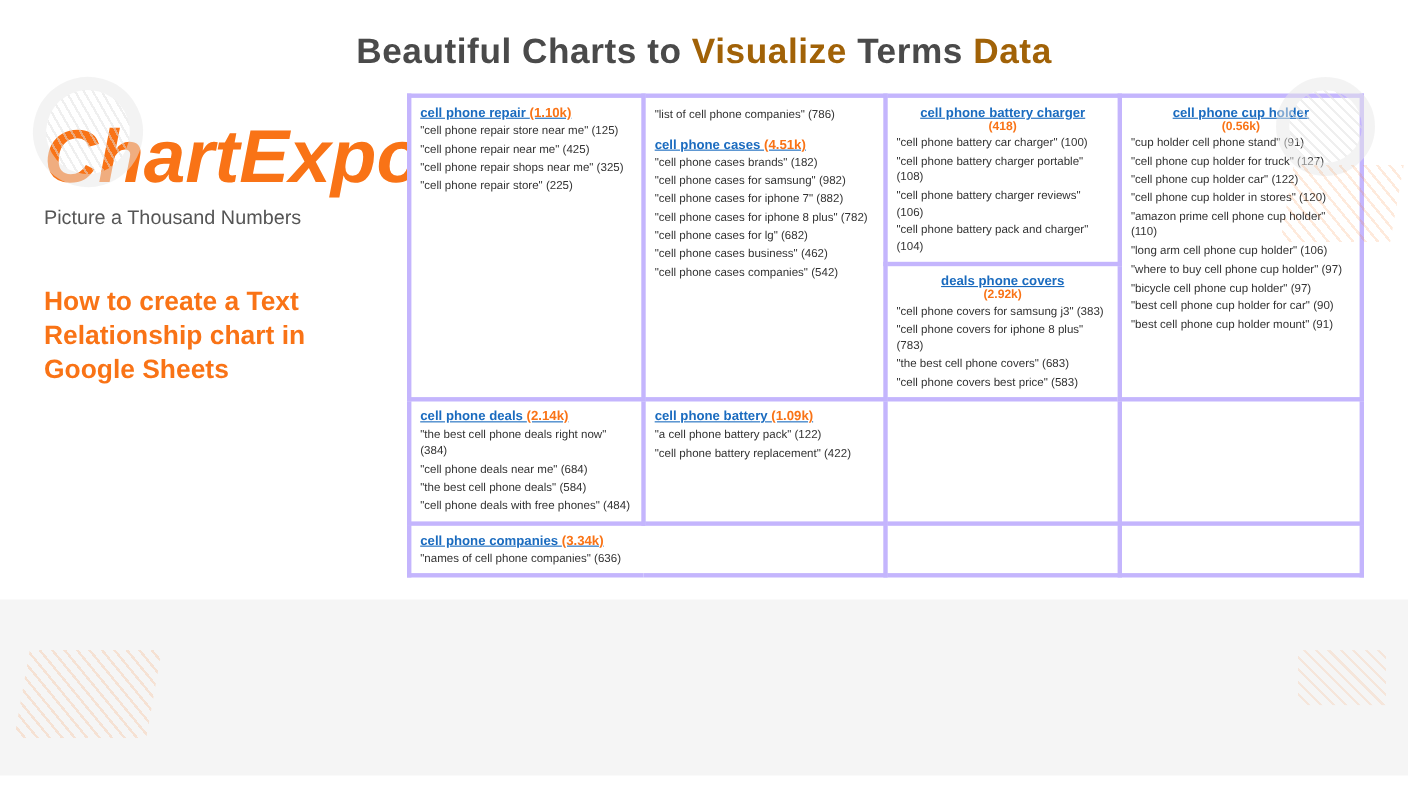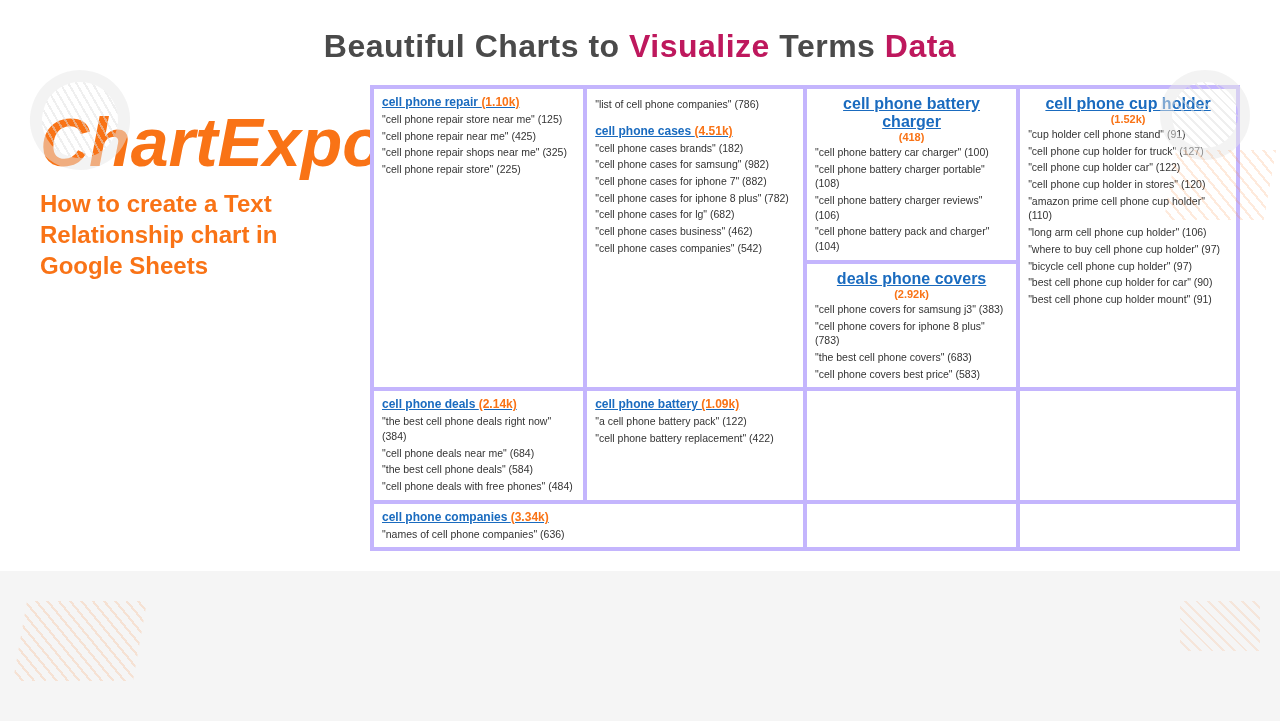--- a/index.html
+++ b/index.html
@@ -103,21 +103,21 @@
       text-align: center;
       padding: 28px 0 10px;
     }
     .header h1 {
       font-size: 32px;
       font-weight: 600;
       color: #4a4a4a;
       letter-spacing: 0.5px;
     }
     .header h1 .highlight {
-      color: #be185d;
+      color: #a16207;
       font-weight: 800;
     }
 
     
     .main-content {
       display: flex;
       flex-direction: row;
       padding: 10px 40px 20px 40px;
       gap: 30px;
       align-items: flex-start;
@@ -202,21 +202,21 @@
 
     
     .right-parent {
       background: #fff;
       text-align: center;
     }
     .right-parent-link {
       color: #1a6bbf;
       text-decoration: underline;
       font-weight: 700;
-      font-size: 16px;
+      font-size: 12px;
       cursor: pointer;
     }
     .right-parent-value {
       color: #f97316;
       font-weight: 700;
       display: block;
     }
     .right-child {
       color: #333;
       font-size: 10.5px;
@@ -244,20 +244,21 @@
 <div class="header">
   <h1>
     <span>Beautiful Charts to </span><span class="highlight">Visualize</span><span> Terms </span><span class="highlight">Data</span>
   </h1>
 </div>
 
 <div class="main-content">
 
   <div class="left-panel">
     <div class="brand-title">ChartExpo</div>
+    <div class="brand-subtitle">Picture a Thousand Numbers</div>
     <div class="blog-title">How to create a Text Relationship chart in Google Sheets</div>
   </div>
 
   <div class="chart-area">
 
     <table class="tree-table">
       <tbody>
 
         <tr>
 
@@ -286,21 +287,21 @@
             <a class="right-parent-link">cell phone battery charger</a>
             <span class="right-parent-value">(418)</span>
             <span class="right-child">"cell phone battery car charger" (100)</span>
             <span class="right-child">"cell phone battery charger portable" (108)</span>
             <span class="right-child">"cell phone battery charger reviews" (106)</span>
             <span class="right-child">"cell phone battery pack and charger" (104)</span>
           </td>
 
           <td class="right-parent" rowspan="2" style="width:165px;">
             <a class="right-parent-link">cell phone cup holder</a>
-            <span class="right-parent-value">(1.52k)</span>
+            <span class="right-parent-value">(0.56k)</span>
             <span class="right-child">"cup holder cell phone stand" (91)</span>
             <span class="right-child">"cell phone cup holder for truck" (127)</span>
             <span class="right-child">"cell phone cup holder car" (122)</span>
             <span class="right-child">"cell phone cup holder in stores" (120)</span>
             <span class="right-child">"amazon prime cell phone cup holder" (110)</span>
             <span class="right-child">"long arm cell phone cup holder" (106)</span>
             <span class="right-child">"where to buy cell phone cup holder" (97)</span>
             <span class="right-child">"bicycle cell phone cup holder" (97)</span>
             <span class="right-child">"best cell phone cup holder for car" (90)</span>
             <span class="right-child">"best cell phone cup holder mount" (91)</span>

